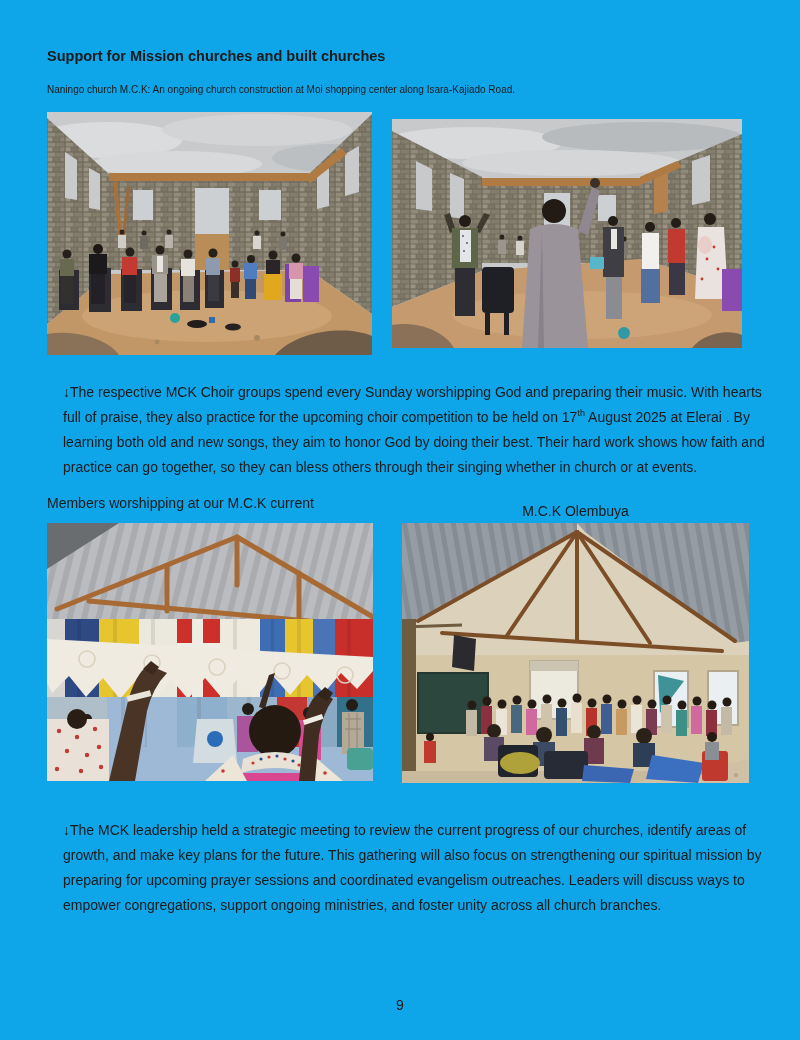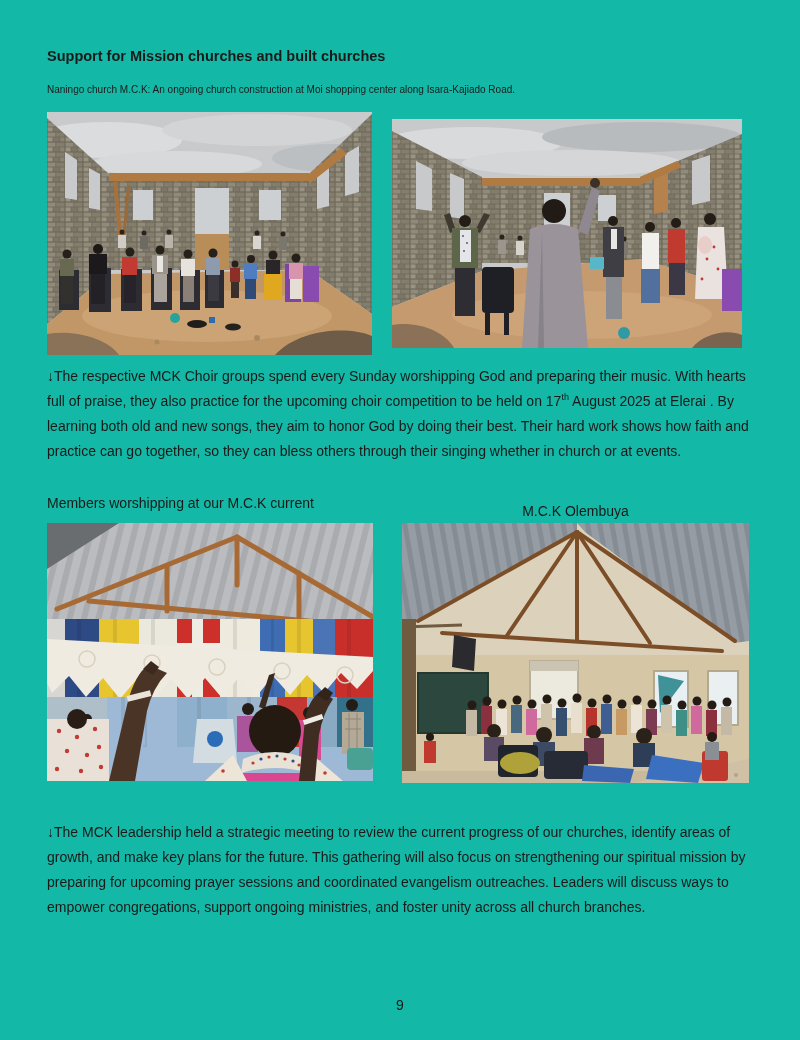--- a/index.html
+++ b/index.html
@@ -1,37 +1,37 @@
 <!DOCTYPE html>
 <html><head>
 <meta charset="utf-8">
 <style>
   html,body{margin:0;padding:0;background:#ffffff;}
   .page{
-    position:relative;width:800px;height:1040px;background:#14b8a6;
+    position:relative;width:800px;height:1040px;background:#0ea5e9;
     font-family:"Liberation Sans", sans-serif;color:#1a1a1a;overflow:hidden;
   }
   .heading{
     position:absolute;left:47px;top:44px;width:706px;margin:0;
     font-size:14.5px;line-height:25px;font-weight:bold;
   }
   .intro{
     position:absolute;left:47px;top:77px;width:710px;margin:0;
     font-size:10px;line-height:25px;
   }
   .photo-row{position:absolute;left:47px;display:flex;align-items:flex-start;}
   .row1{top:112px;gap:20px;}
   .row2{top:523px;gap:29px;}
   figure{margin:0;padding:0;line-height:0;}
   .body-par{
-    position:absolute;left:47px;width:706px;margin:0;
+    position:absolute;left:47px;width:706px;margin:16px;
     font-size:14px;line-height:25px;
   }
   .choir{top:364px;}
-  .leadership{top:820px;}
+  .leadership{top:802px;}
   sup.ord{font-size:9px;line-height:0;vertical-align:super;}
   .captions{position:absolute;left:47px;top:491px;width:702px;height:25px;font-size:14px;line-height:25px;}
   .caption-left{position:absolute;left:0;top:0;}
   .caption-right{position:absolute;left:355px;top:8px;width:347px;text-align:center;}
   .page-number{position:absolute;left:0;top:993px;width:100%;text-align:center;font-size:14px;line-height:25px;}
 </style>
 </head>
 <body>
 
 <div class="page">

